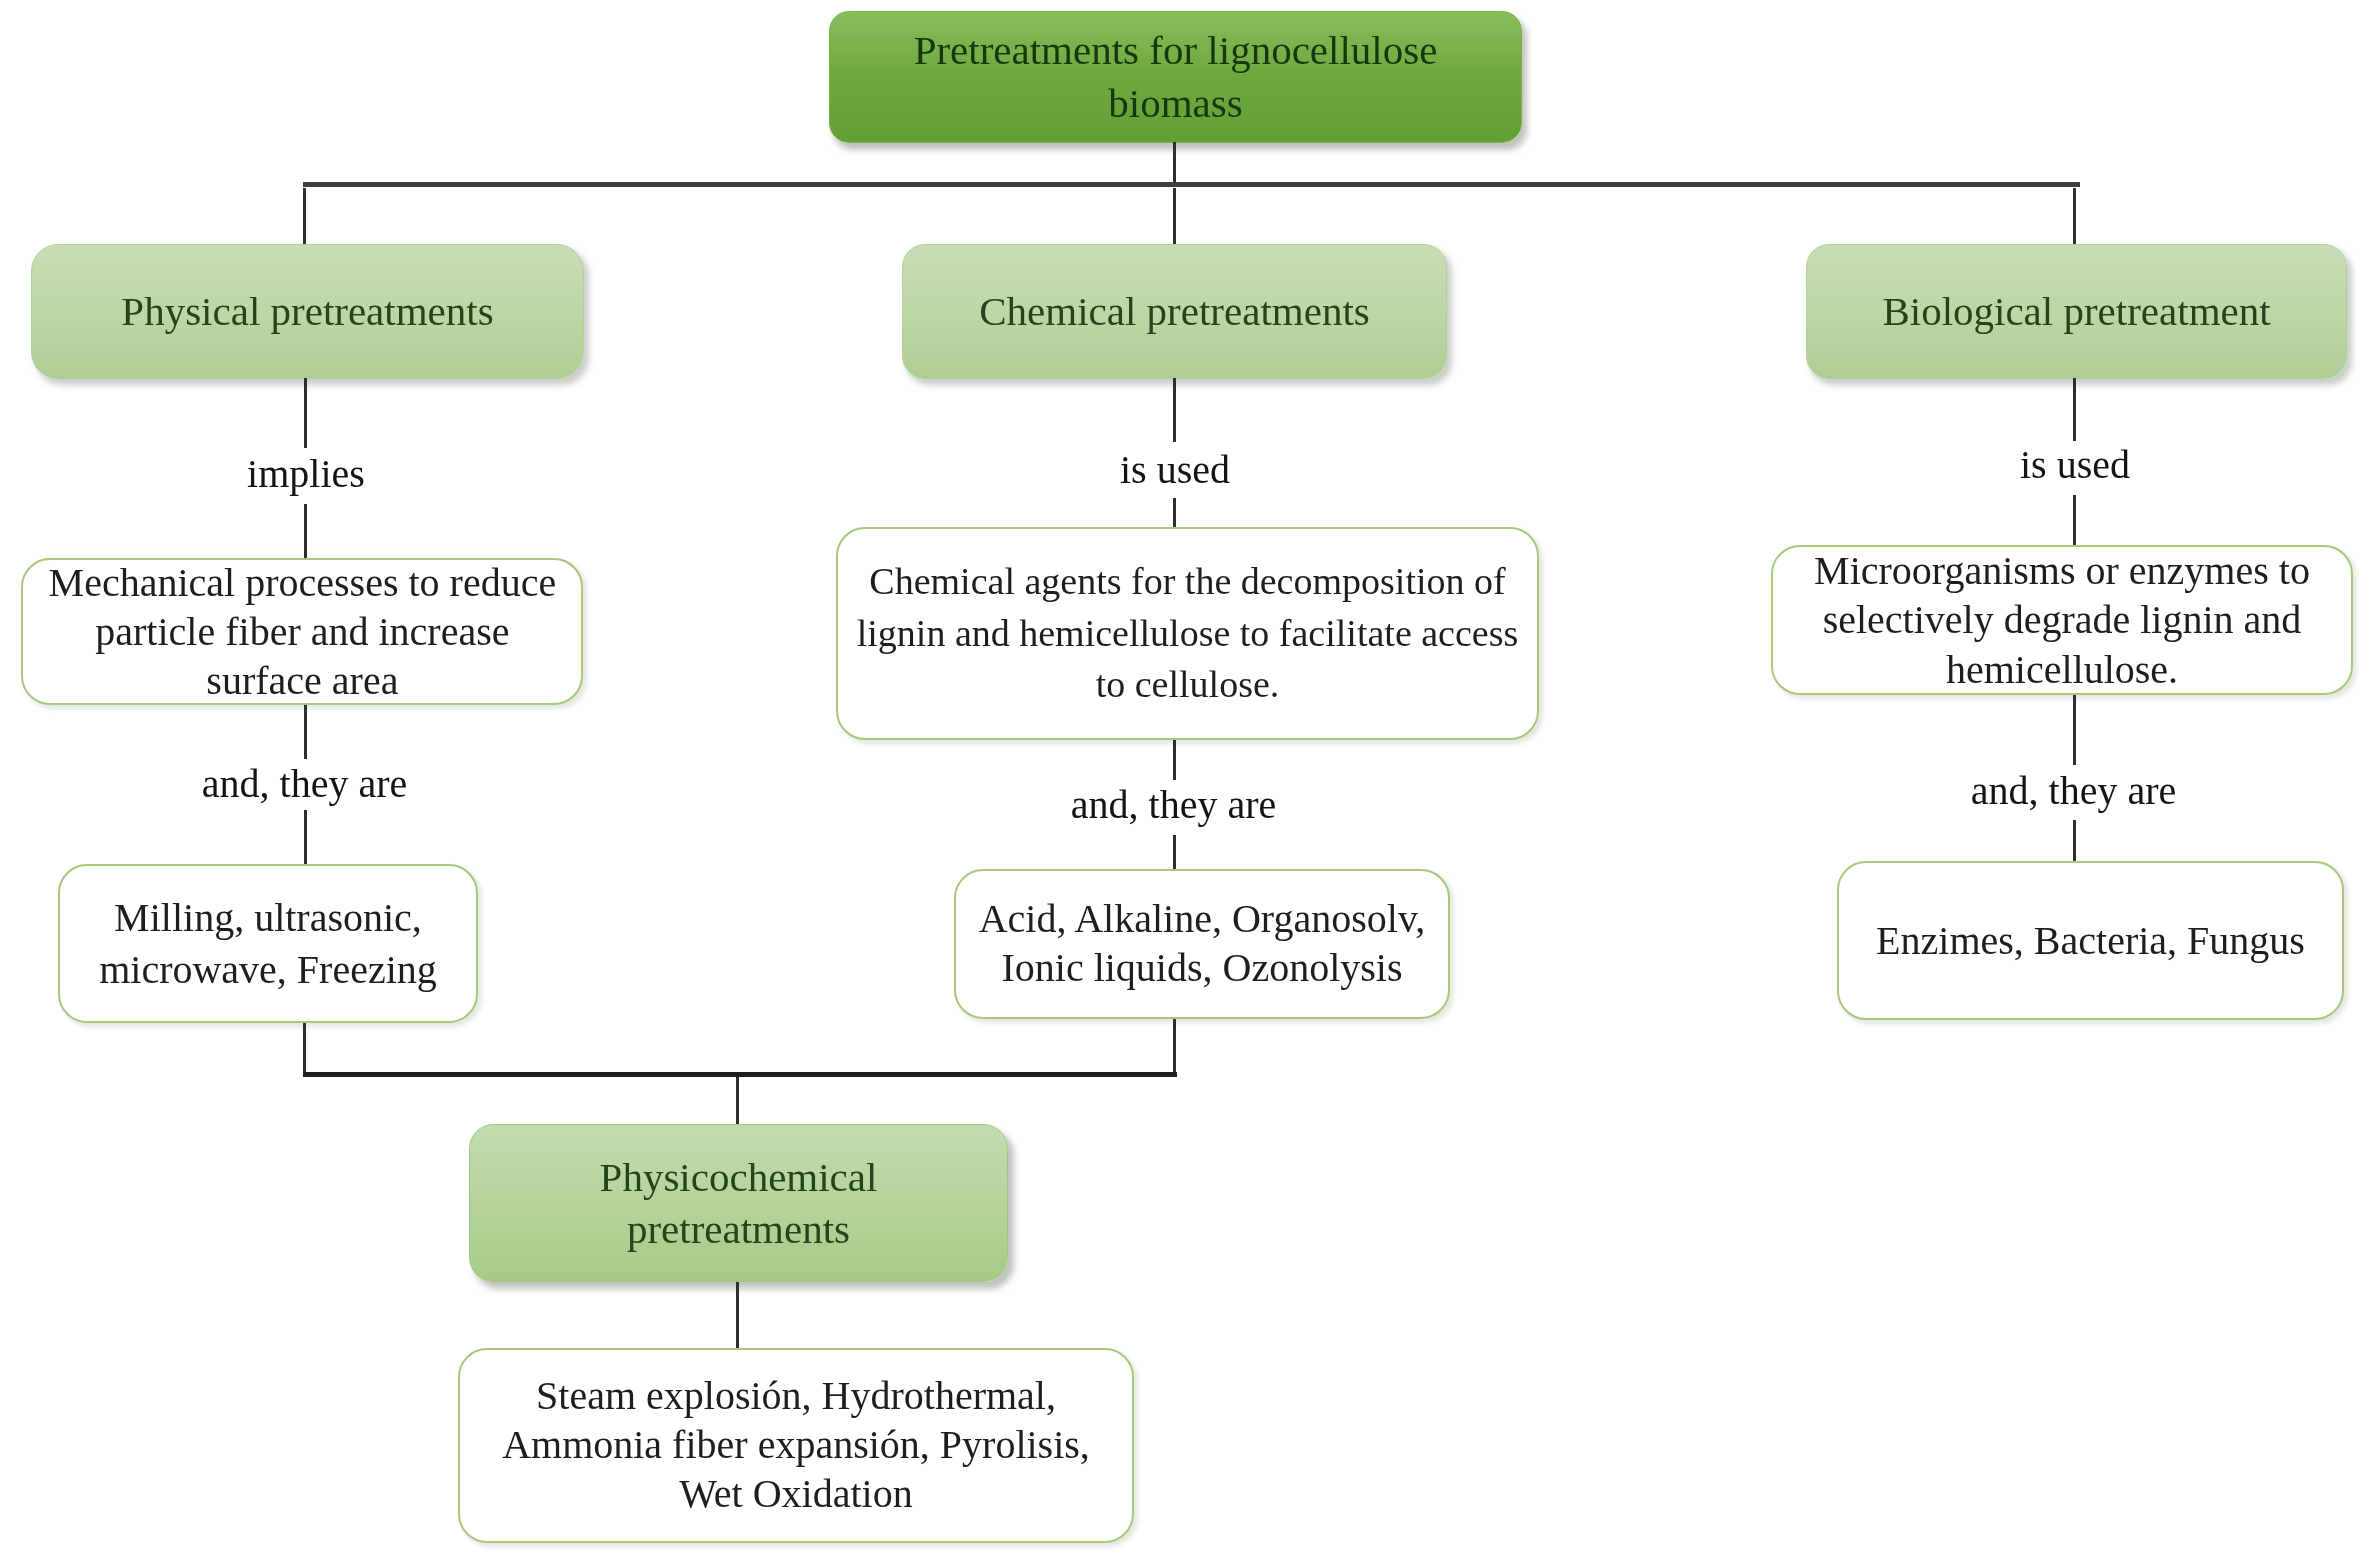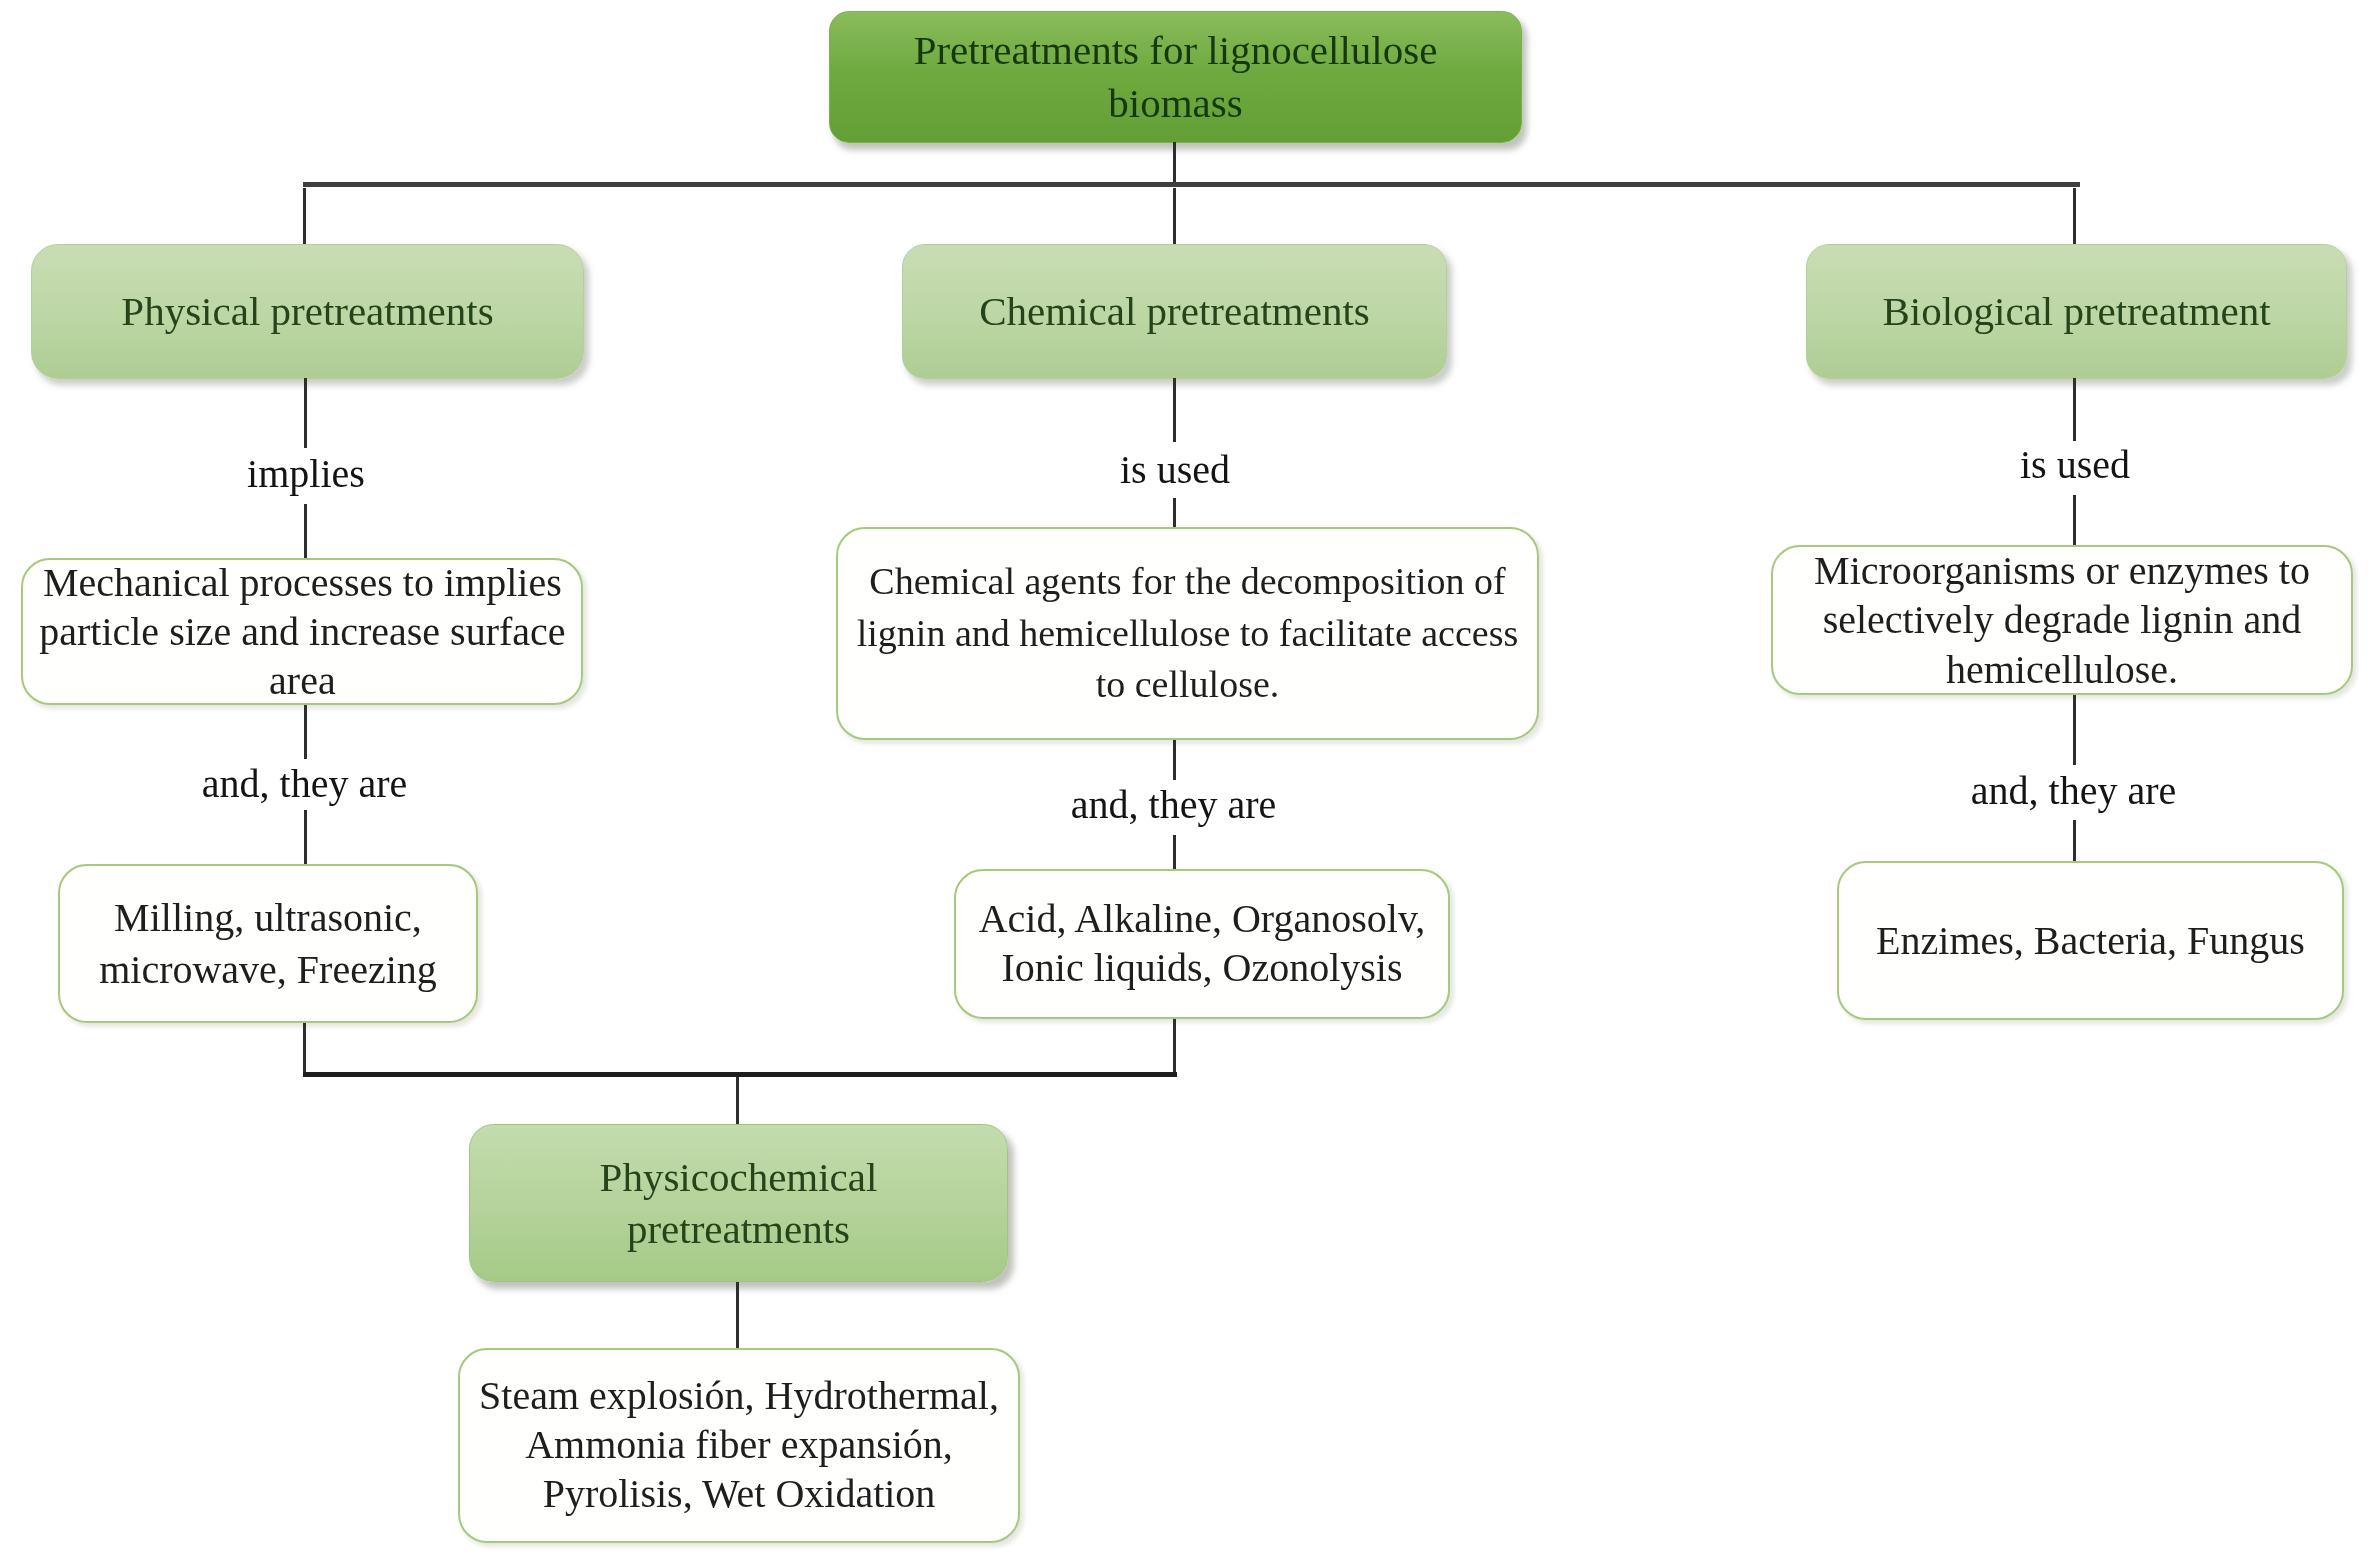--- a/index.html
+++ b/index.html
@@ -56,21 +56,21 @@
   <div class="vline" style="left:304px;top:504px;height:55px;"></div>
 
   <div class="vline" style="left:1173px;top:378px;height:64px;"></div>
   <div class="elabel" style="left:1060px;top:446px;width:230px;">is used</div>
   <div class="vline" style="left:1173px;top:498px;height:31px;"></div>
 
   <div class="vline" style="left:2073px;top:378px;height:63px;"></div>
   <div class="elabel" style="left:1960px;top:441px;width:230px;">is used</div>
   <div class="vline" style="left:2073px;top:495px;height:52px;"></div>
 
-  <div class="box white" style="left:21.4px;top:558px;width:562px;height:147px;font-size:40px;padding:0 15.3px;line-height:1.23;">Mechanical processes to implies particle size and increase surface area</div>
+  <div class="box white" style="left:21.4px;top:558px;width:562px;height:147px;font-size:40px;padding:0 15.3px;line-height:1.23;">Mechanical processes to reduce particle fiber and increase surface area</div>
   <div class="box white" style="left:836px;top:527px;width:703px;height:213px;font-size:38px;padding:0 18.4px;line-height:1.36;">Chemical agents for the decomposition of lignin and hemicellulose to facilitate access to cellulose.</div>
   <div class="box white" style="left:1771px;top:545px;width:582px;height:150px;font-size:40px;padding:0 15.3px;line-height:1.24;">Microorganisms or enzymes to selectively degrade lignin and hemicellulose.</div>
 
   <div class="vline" style="left:304px;top:705px;height:54px;"></div>
   <div class="elabel" style="left:132px;top:760px;width:345px;">and, they are</div>
   <div class="vline" style="left:304px;top:810px;height:54px;"></div>
 
   <div class="vline" style="left:1173px;top:740px;height:40px;"></div>
   <div class="elabel" style="left:1001px;top:781px;width:345px;">and, they are</div>
   <div class="vline" style="left:1173px;top:835px;height:34px;"></div>
@@ -85,16 +85,16 @@
 
   <div class="vline" style="left:303px;top:1023px;height:54px;"></div>
   <div class="vline" style="left:1173px;top:1019px;height:57px;"></div>
   <div class="hline" style="left:303px;top:1072px;width:874px;height:4.6px;background:#1e1e1e;"></div>
   <div class="vline" style="left:736px;top:1077px;height:47px;"></div>
 
   <div class="box deepgreen" style="left:469px;top:1124px;width:539px;height:158px;font-size:41px;padding:0 15.3px;">Physicochemical pretreatments</div>
 
   <div class="vline" style="left:736px;top:1282px;height:66px;"></div>
 
-  <div class="box white" style="left:458px;top:1348px;width:562px;height:195px;font-size:40px;padding:0 15.3px;line-height:1.22;font-family:Liberation Serif, serif;">Steam explosión, Hydrothermal, Ammonia fiber expansión, Pyrolisis, Wet Oxidation</div>
+  <div class="box white" style="left:458px;top:1348px;width:676px;height:195px;font-size:40px;padding:0 15.3px;line-height:1.22;font-family:Liberation Serif, serif;">Steam explosión, Hydrothermal, Ammonia fiber expansión, Pyrolisis, Wet Oxidation</div>
 
 </div>
 
 
 </body></html>

